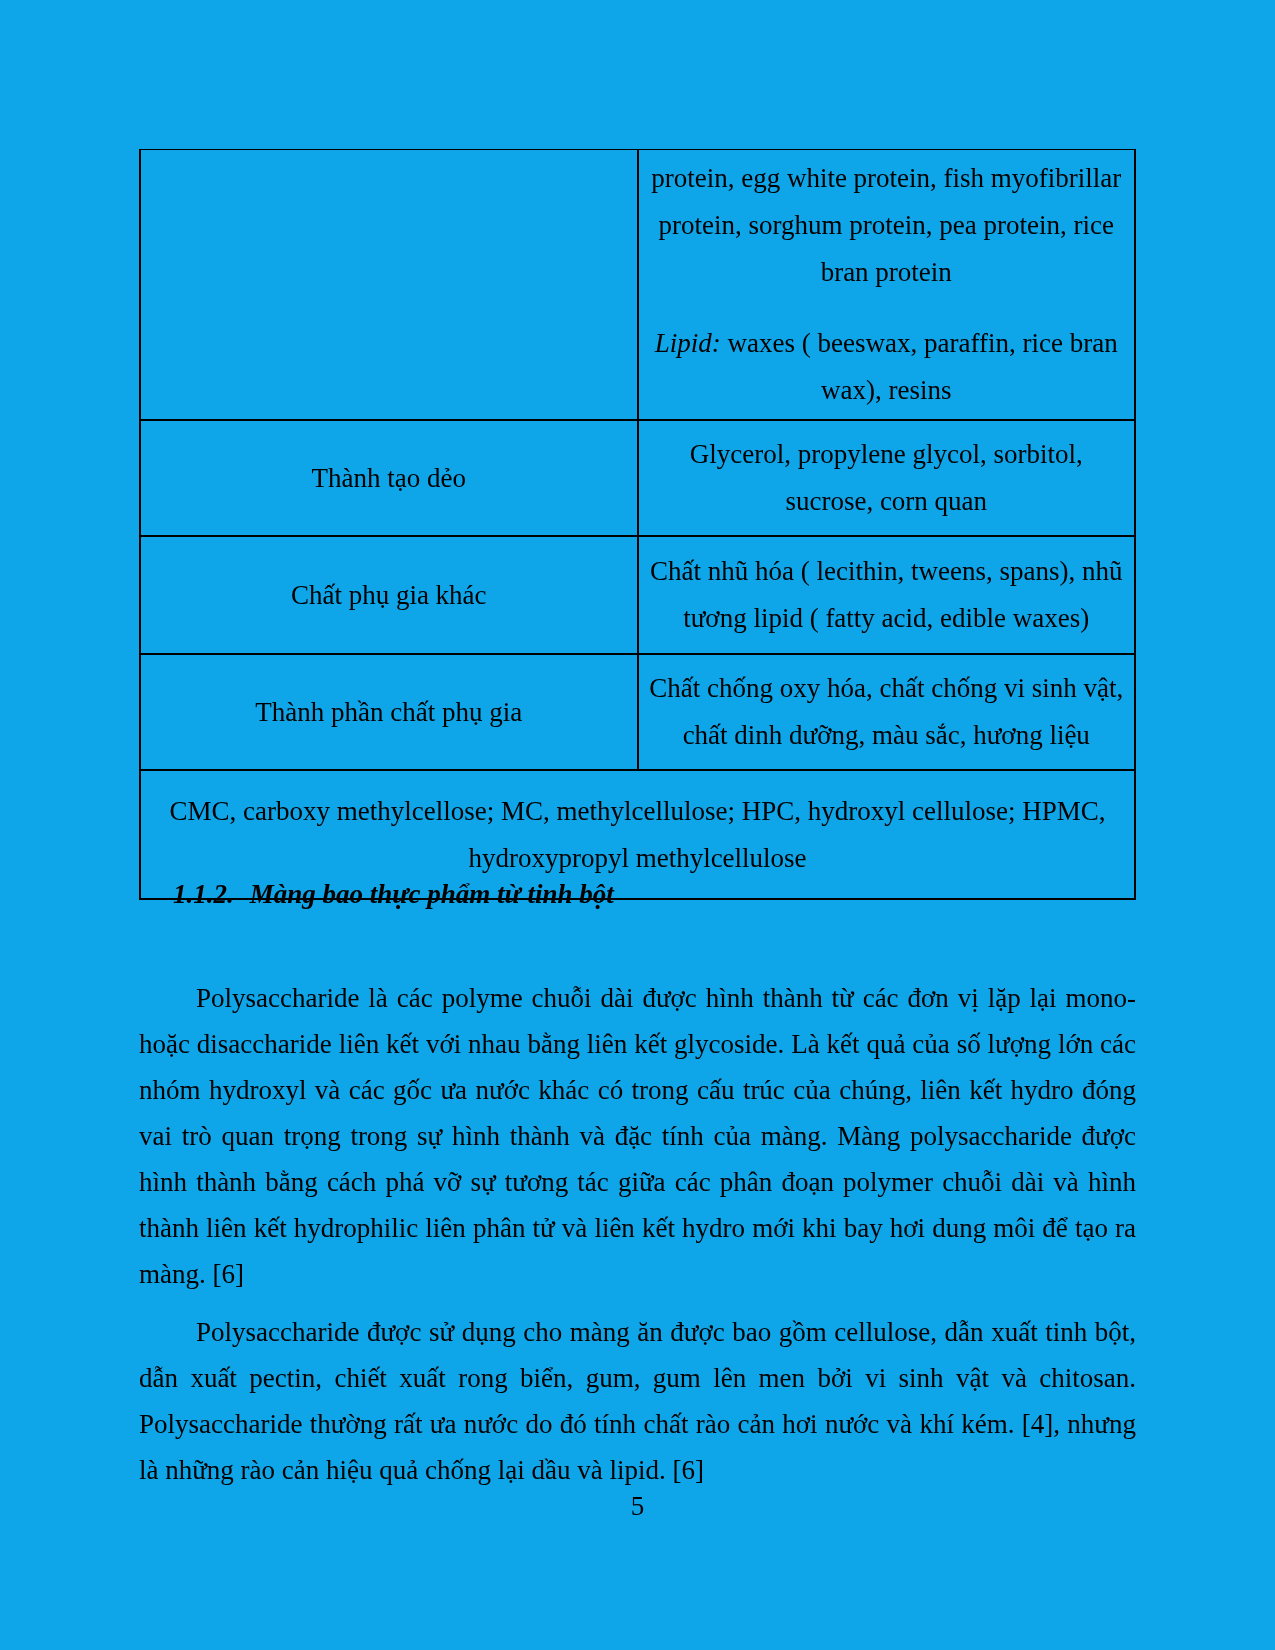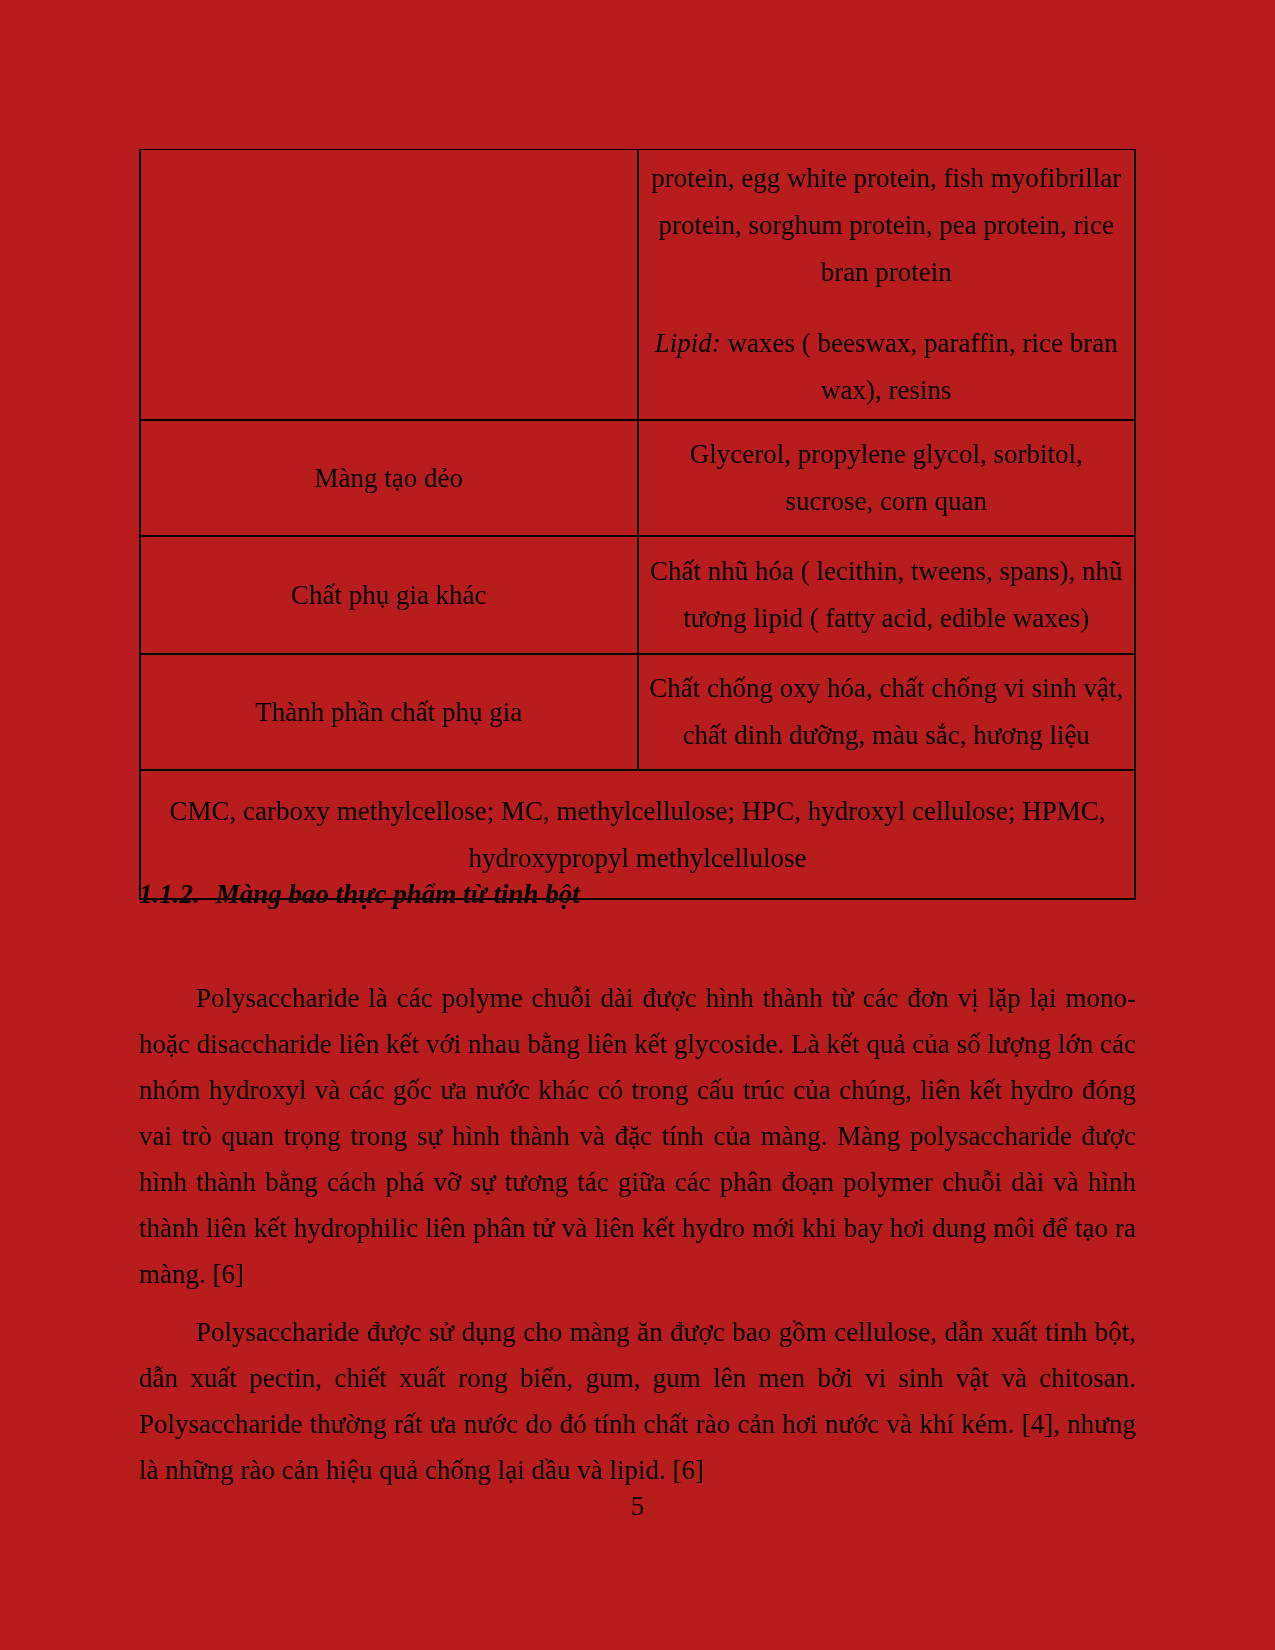--- a/index.html
+++ b/index.html
@@ -1,21 +1,21 @@
 <!DOCTYPE html>
 <html><head>
 <meta charset="utf-8">
 <style>
   html, body { margin: 0; padding: 0; background: #888; }
   .page {
     position: relative;
     width: 1275px;
     height: 1650px;
     margin: 0 auto;
-    background: #b91c1c;
+    background: #0ea5e9;
     color: #000000;
     font-family: "Liberation Serif", "DejaVu Serif", serif;
     overflow: hidden;
   }
 
   
   table.tbl {
     position: absolute;
     left: 139px;
     top: 149px;
@@ -45,20 +45,21 @@
   .heading {
     position: absolute;
     left: 139px;
     top: 874px;
     width: 881px;
     font-size: 27px;
     font-weight: bold;
     font-style: italic;
     line-height: 40px;
     white-space: nowrap;
+    padding-left: 34px;
   }
   .heading .h-num { display: inline-block; margin-right: 16px; }
 
   .para {
     position: absolute;
     left: 139px;
     width: 997px;
     font-size: 27px;
     line-height: 46px;
     text-align: justify;
@@ -89,21 +90,21 @@
       </colgroup>
     <tbody>
       <tr class="row-cont">
         <td style="height:261px"></td>
         <td style="height:261px">
           <p class="cell-para">protein, egg white protein, fish myofibrillar protein, sorghum protein, pea protein, rice bran protein</p>
           <p class="cell-para"><span class="it">Lipid:</span><span> waxes ( beeswax, paraffin, rice bran wax), resins</span></p>
         </td>
       </tr>
       <tr>
-        <td style="height:106px">Màng tạo dẻo</td>
+        <td style="height:106px">Thành tạo dẻo</td>
         <td style="height:106px">Glycerol, propylene glycol, sorbitol, sucrose, corn quan</td>
       </tr>
       <tr>
         <td style="height:108px">Chất phụ gia khác</td>
         <td style="height:108px">Chất nhũ hóa ( lecithin, tweens, spans), nhũ tương lipid ( fatty acid, edible waxes)</td>
       </tr>
       <tr>
         <td style="height:106px">Thành phần chất phụ gia</td>
         <td style="height:106px">Chất chống oxy hóa, chất chống vi sinh vật, chất dinh dưỡng, màu sắc, hương liệu</td>
       </tr>

